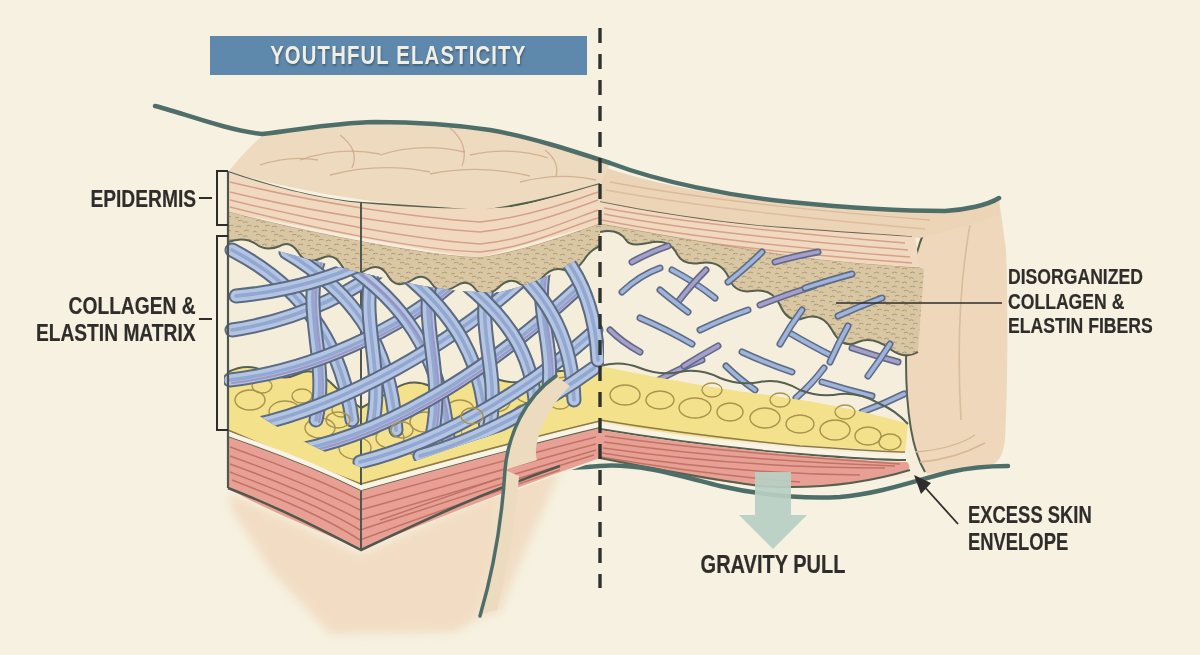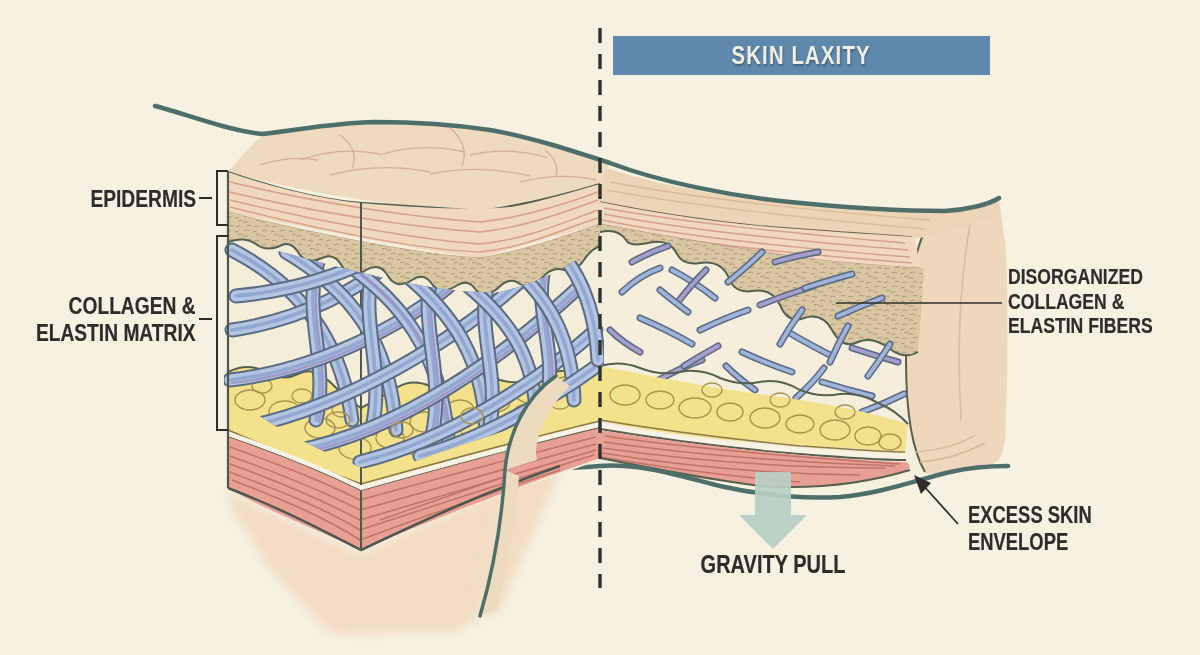--- a/index.html
+++ b/index.html
@@ -370,22 +370,22 @@
     <path stroke-width="2" d="M228,236 L217,236 L217,430 L228,430"></path>
     <path stroke-width="2" d="M199,319 L212,319"></path>
     <path stroke-width="1.6" d="M836,303 L1002,303"></path>
     <path stroke-width="1.8" d="M958,524 L922,484"></path>
   </g>
   <path d="M914,475 L931,483 L921,494 Z" fill="#2e2d2b"></path>
 
   <path d="M600,28 L600,588" fill="none" stroke="#2e332f" stroke-width="3.4" stroke-dasharray="15 11"></path>
 </svg>
 
-<div class="banner" style="left:613px;width:377px;background:#5e88ac;">
-  <span class="banner-text">SKIN LAXITY</span>
+<div class="banner" style="left:210px;width:377px;background:#5e88ac;">
+  <span class="banner-text">YOUTHFUL ELASTICITY</span>
 </div>
 
 <div class="lbl right-align" style="right:1004px;top:185px;font-size:24px;">
   <span class="ln">EPIDERMIS</span>
 </div>
 
 <div class="lbl right-align" style="right:1004px;top:292px;font-size:24px;line-height:27px;">
   <span class="ln">COLLAGEN &amp;</span>
   <span class="ln">ELASTIN MATRIX</span>
 </div>

